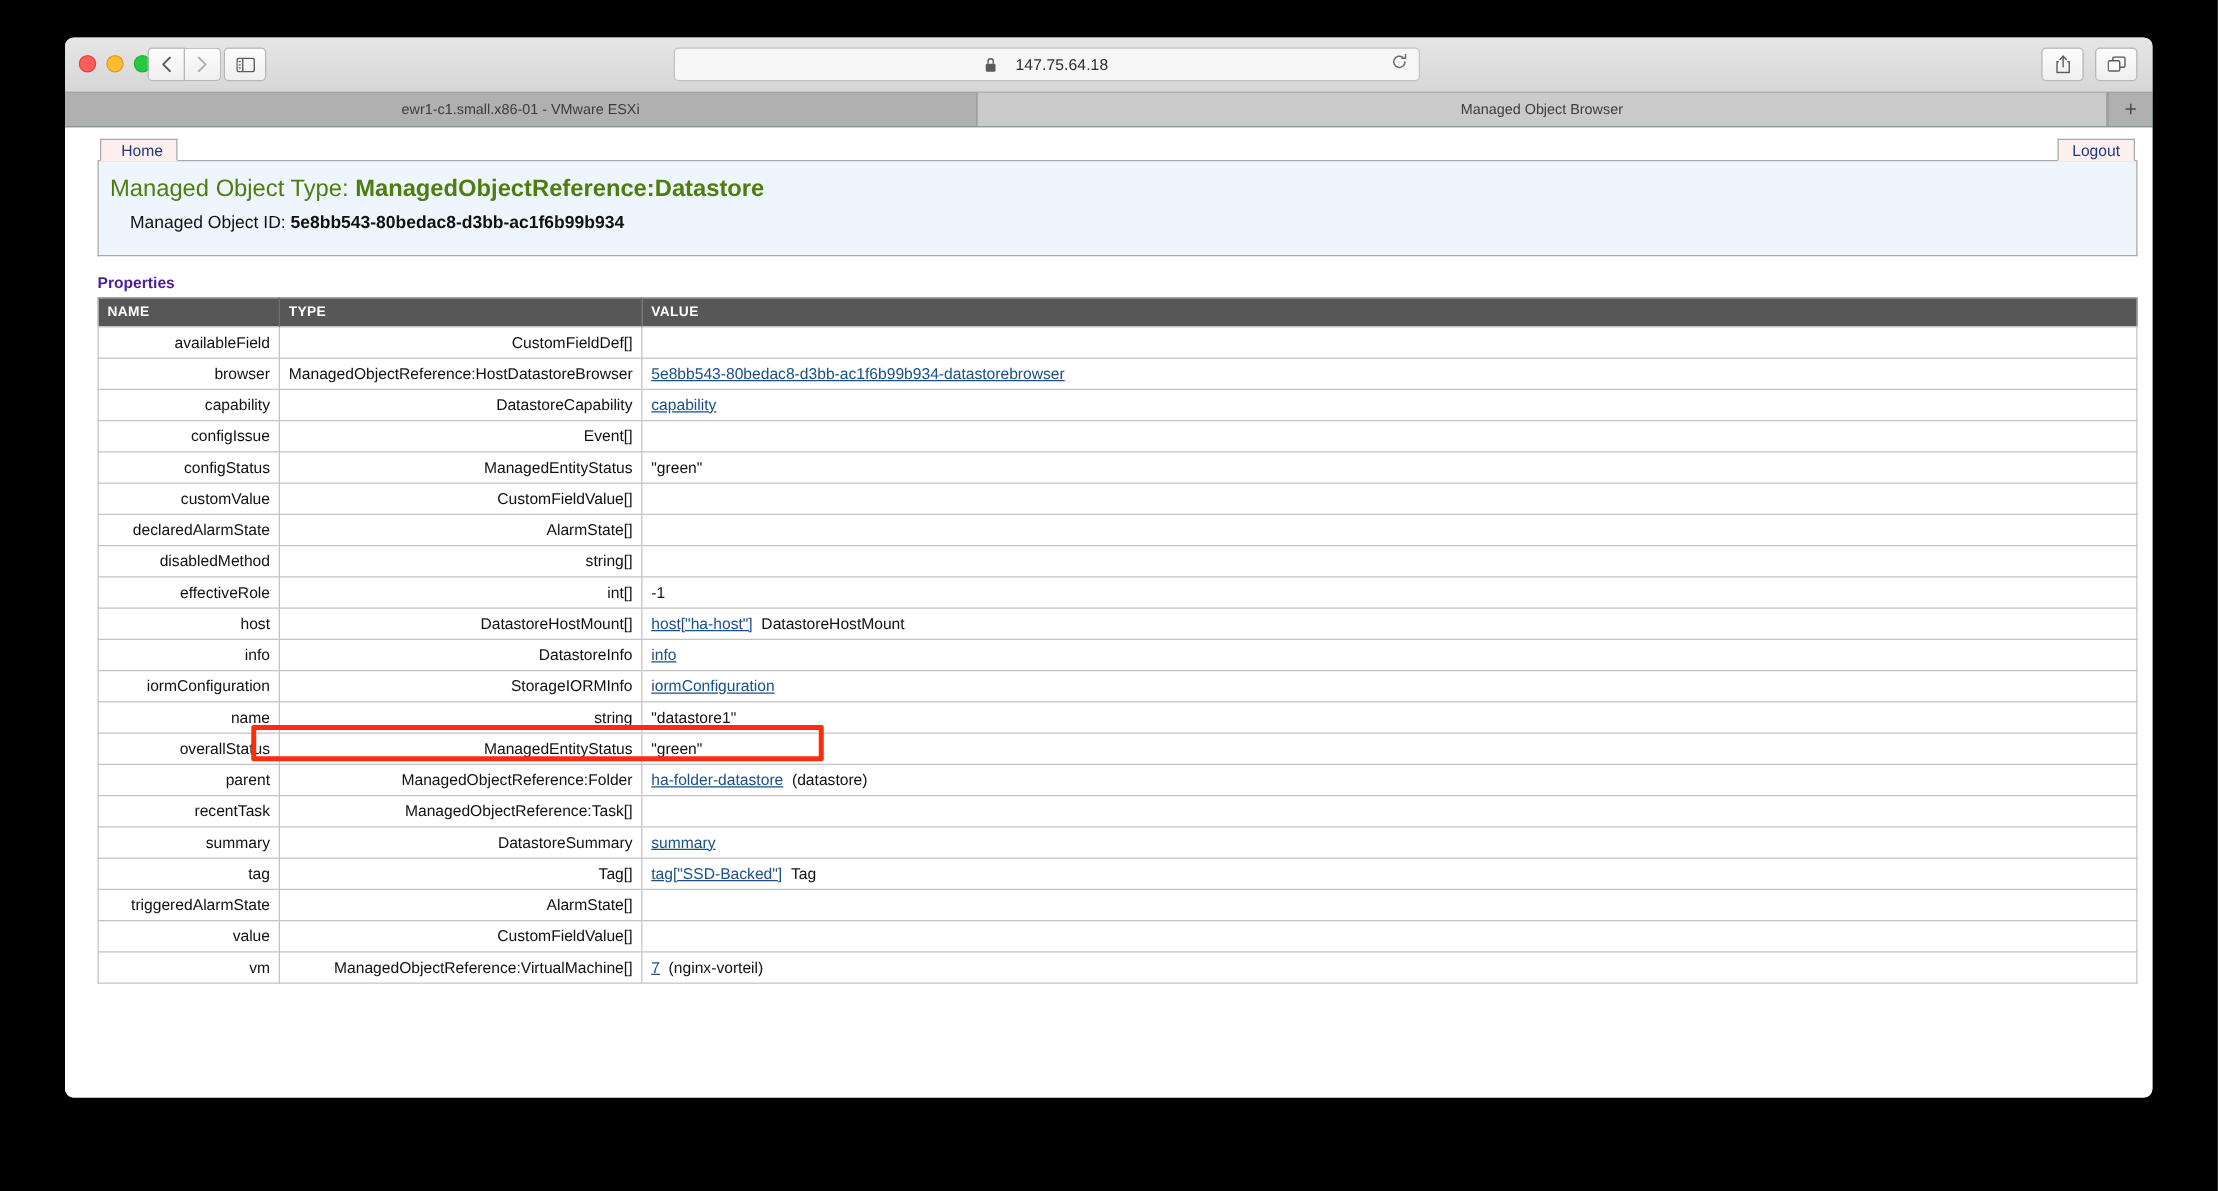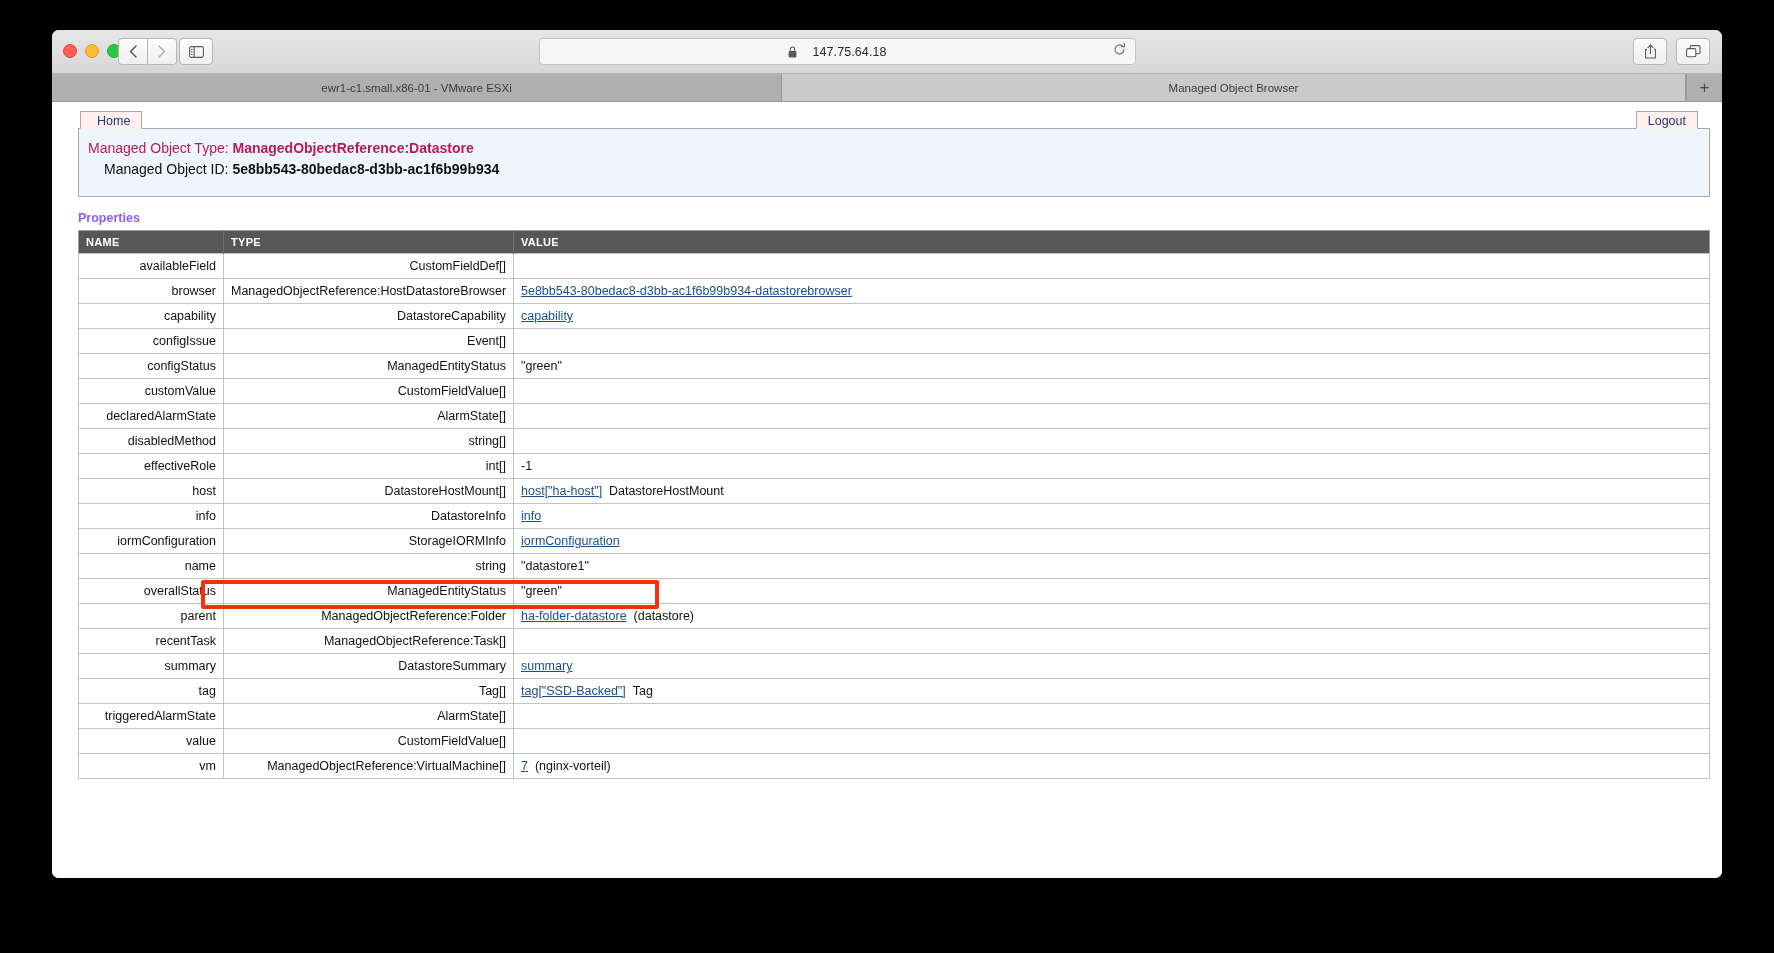--- a/index.html
+++ b/index.html
@@ -173,48 +173,48 @@
     padding: 0 11px;
     background: #fdf0ef;
     border: 1px solid #a9a9a9;
     border-bottom: 1px solid #fdf0ef;
     color: #1f3a7a;
     font-size: 12.5px;
     line-height: 18px;
     box-sizing: border-box;
   }
   .mob-tab.home   { left: 2px; padding-left: 16px; }
-  .mob-tab.logout { right: 12px; }
+  .mob-tab.logout { right: 2px; }
 
   .objhead {
     margin: 0 12px 0 26px;
     background: #eff5fc;
     border: 1px solid #a9a9a9;
     border-top: none;
     padding: 9px 0 16px 9px;
     box-sizing: border-box;
   }
   .objline1 {
-    font-size: 14px;
-    color: #be185d;
+    font-size: 19px;
+    color: #4d7c0f;
     line-height: 1.5;
   }
   .objline2 {
     font-size: 14px;
     color: #111;
     padding-left: 16px;
     line-height: 1.5;
   }
   .objline1 b, .objline2 b { font-weight: bold; }
 
   .sect-title {
     margin: 14px 0 5px 26px;
     font-size: 12.5px;
     font-weight: bold;
-    color: #8b5cf6;
+    color: #4c1d95;
   }
 
   table.props {
     margin: 0 12px 0 26px;
     width: calc(100% - 38px);
     border-collapse: collapse;
     table-layout: fixed;
     border: 1px solid #9b9b9b;
   }
   table.props th {

